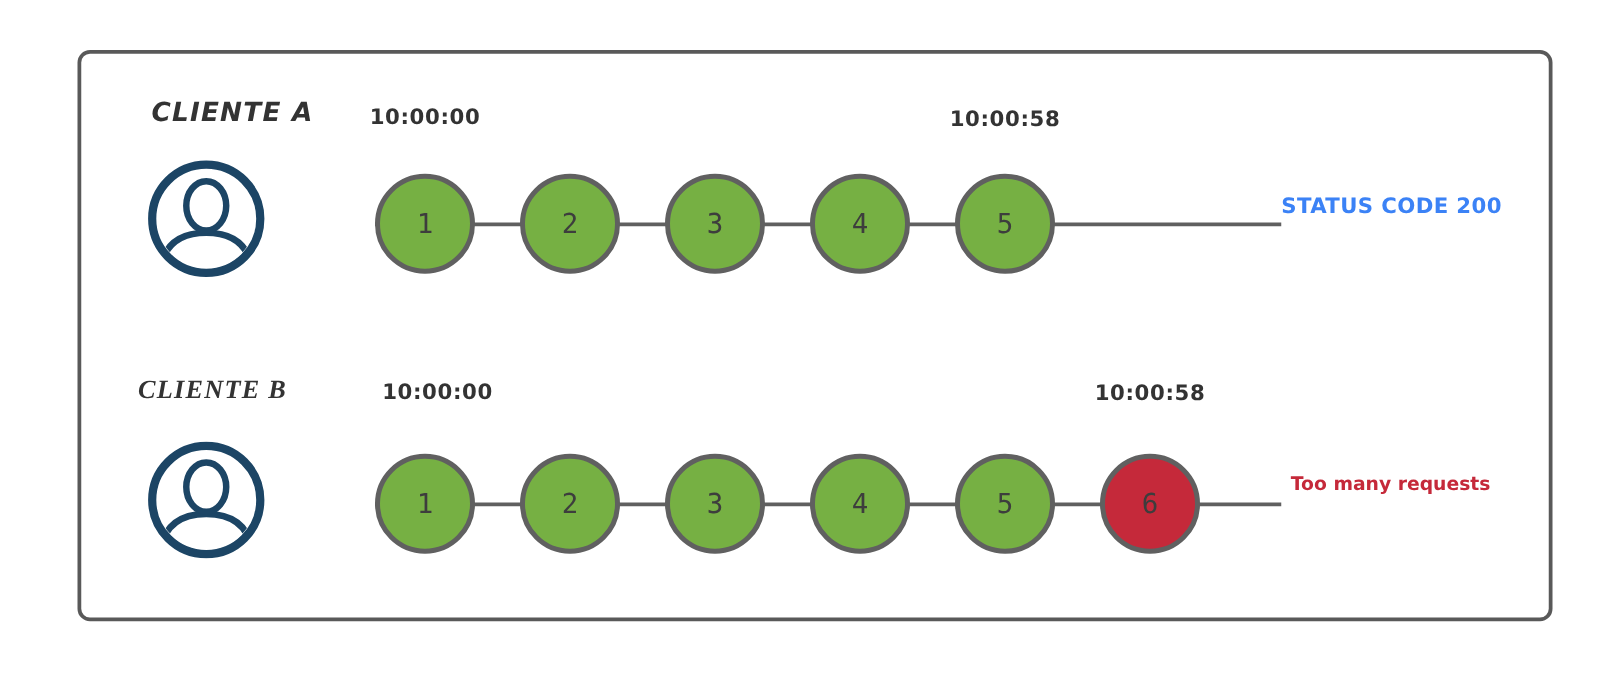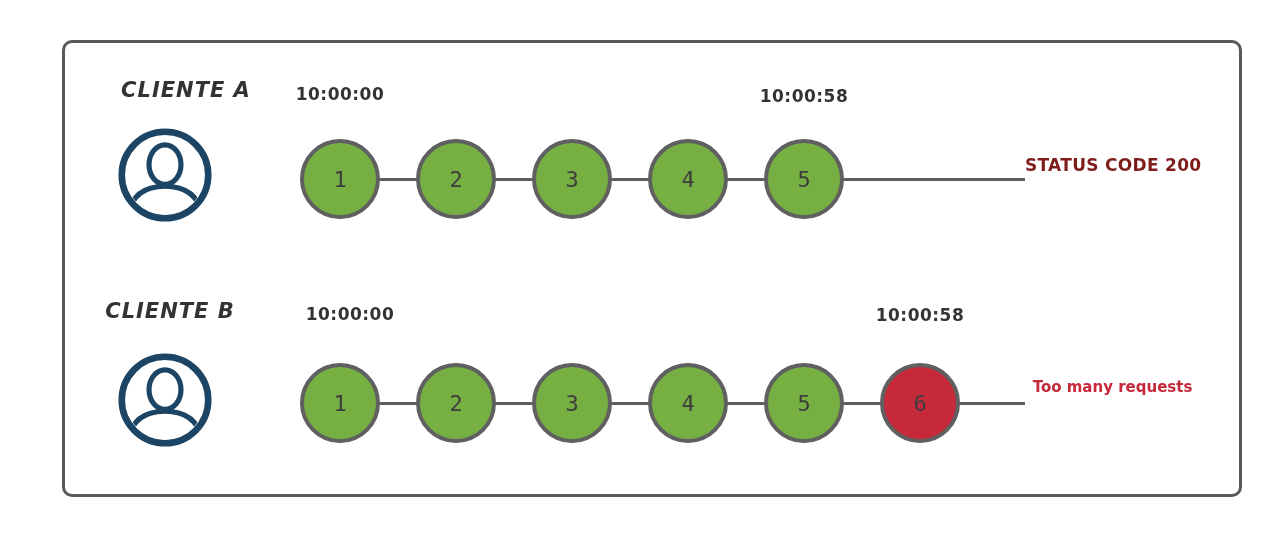--- a/index.html
+++ b/index.html
@@ -12,21 +12,21 @@
     position:absolute;left:62px;top:40px;width:1180px;height:457px;
     box-sizing:border-box;border:3px solid var(--frame,#595959);border-radius:10px;
     background:#fff;
   }
   .client-name{
     position:absolute;width:200px;text-align:center;
     font-style:italic;font-weight:bold;font-size:21px;letter-spacing:1px;
     color:var(--text,#333333);white-space:nowrap;
   }
   .name-a{left:86px;top:78px;}
-  .name-b{left:70px;top:299px;}
+  .name-b{left:70px;top:299px;font-family:Liberation Serif, serif;}
   .avatar{position:absolute;width:94px;height:94px;}
   .avatar-a{left:118px;top:128px;}
   .avatar-b{left:118px;top:353px;}
   .avatar .stroked{fill:#ffffff;stroke:var(--avatar,#1c4565);}
   .timestamp{
     position:absolute;width:140px;text-align:center;
     font-weight:bold;font-size:17px;letter-spacing:0.5px;color:var(--text,#333333);
     white-space:nowrap;
   }
   .ts-a-start{left:270px;top:84px;}
@@ -81,21 +81,21 @@
 
     <div class="tl-line line-a"></div>
     <div class="circles circles-a">
         <div class="request-circle ok" style="left: 300px;">1</div>
         <div class="request-circle ok" style="left: 416px;">2</div>
         <div class="request-circle ok" style="left: 532px;">3</div>
         <div class="request-circle ok" style="left: 648px;">4</div>
         <div class="request-circle ok" style="left: 764px;">5</div>
       </div>
 
-    <div class="status status-a" style="color: #7f1d1d;">
+    <div class="status status-a" style="color: #3b82f6;">
       <div class="status-code">STATUS CODE 200</div>
     </div>
   </section>
 
   <section>
     <div class="client-name name-b">CLIENTE B</div>
 
     <svg class="avatar avatar-b" viewBox="0 0 100 100">
       <defs>
           <clipPath id="clipB">

